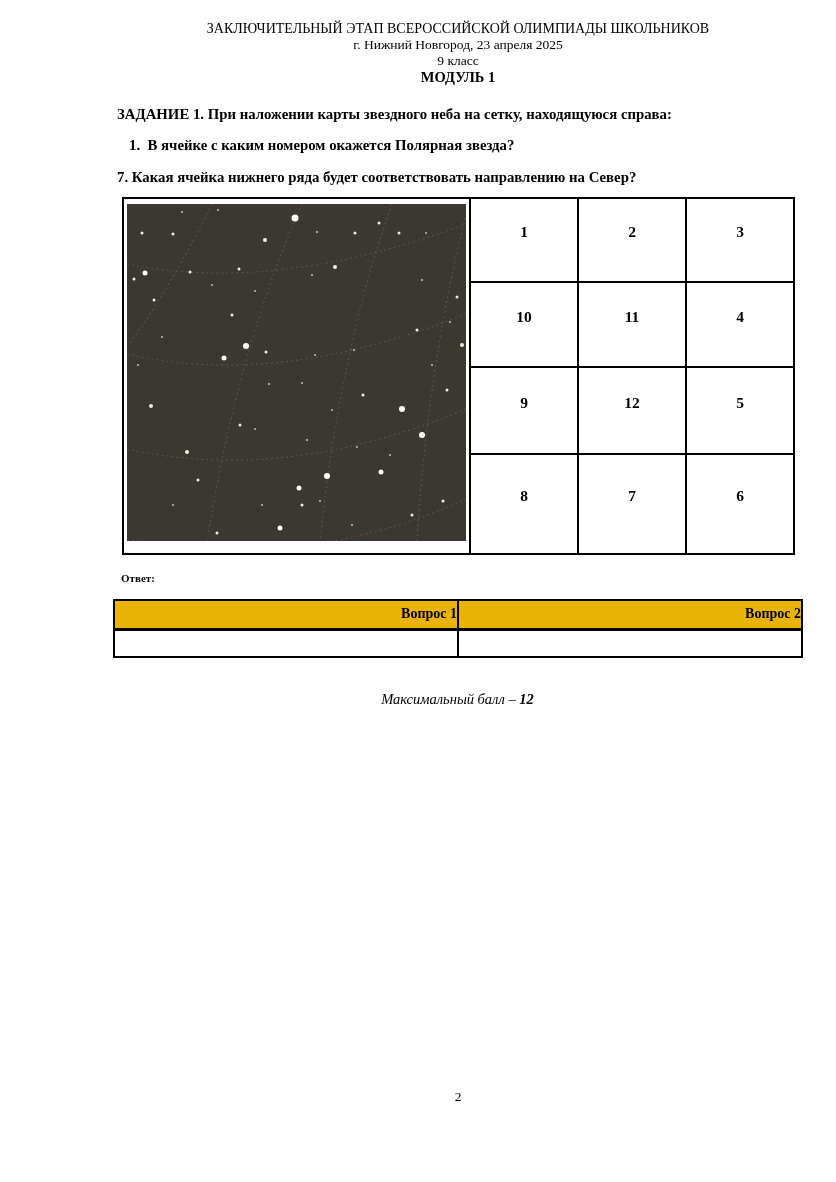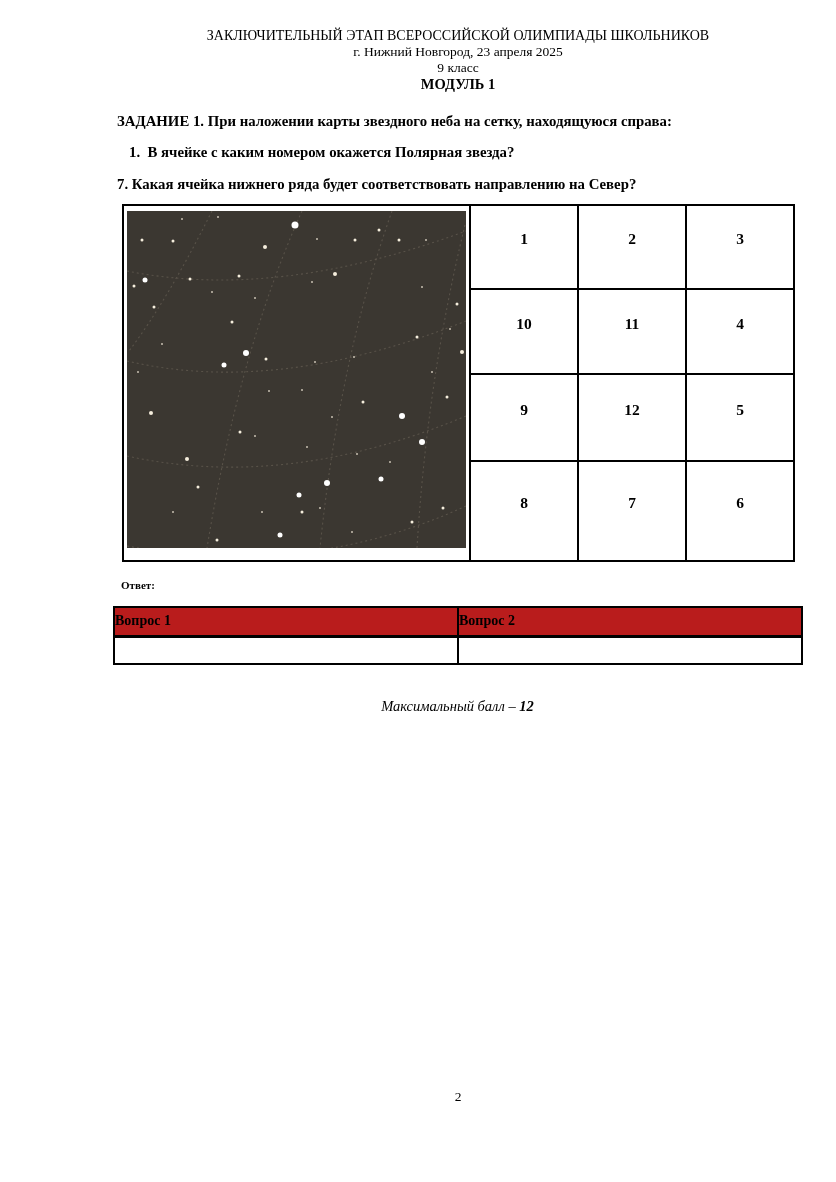--- a/index.html
+++ b/index.html
@@ -4,21 +4,21 @@
 <style>
   * { margin: 0; padding: 0; box-sizing: border-box; }
   html, body { background: #ffffff; }
   body {
     width: 836px; height: 1182px;
     position: relative;
     font-family: "Liberation Serif", "DejaVu Serif", serif;
     color: #000;
     overflow: hidden;
   }
-  .page { width: 836px; height: 1182px; position: relative; padding-top: 27px; }
+  .page { width: 836px; height: 1182px; position: relative; padding-top: 20px; }
   .content { width: 690px; margin-left: 113px; }
 
   
   .header { text-align: center; }
   .hline { font-size: 14px; line-height: 17px; }
   .hline.small { font-size: 13.5px; line-height: 16px; }
   .module { font-size: 14.5px; line-height: 17px; font-weight: bold; }
 
   
   .task {
@@ -52,22 +52,22 @@
   .answer-label {
     font-size: 11px; font-weight: bold;
     margin-top: 14px; padding-left: 8px; line-height: 18px;
   }
   table.answer-table {
     border-collapse: collapse; margin-top: 12px;
     width: 690px; table-layout: fixed;
   }
   table.answer-table th {
     width: 50%; border: 2px solid #000; border-bottom: 3px solid #000;
-    background: #b91c1c; height: 29px;
-    font-size: 14px; font-weight: bold; text-align: left; vertical-align: middle;
+    background: #eab308; height: 29px;
+    font-size: 14px; font-weight: bold; text-align: right; vertical-align: middle;
   }
   table.answer-table td {
     border: 2px solid #000; height: 28px; background: #fff;
     font-size: 14px; vertical-align: middle; padding: 0 6px;
   }
 
   
   .max-score {
     margin-top: 33px; text-align: center;
     font-size: 14.5px; font-style: italic; padding-right: 1px;

